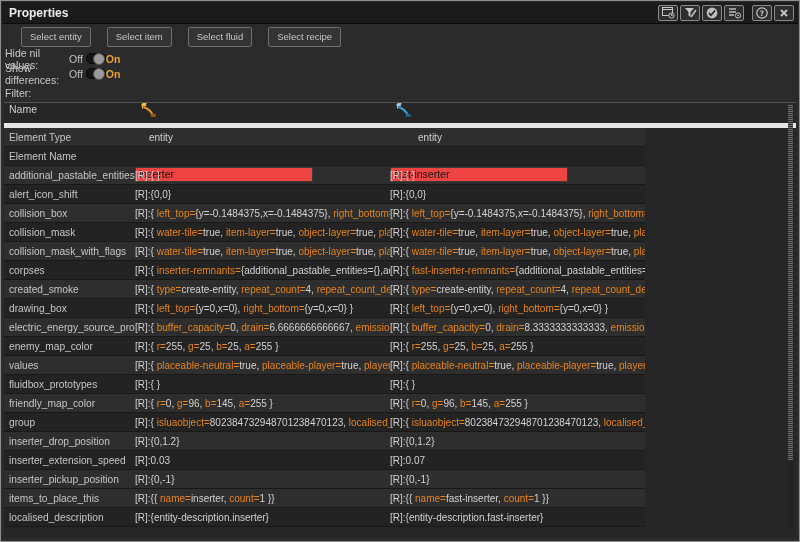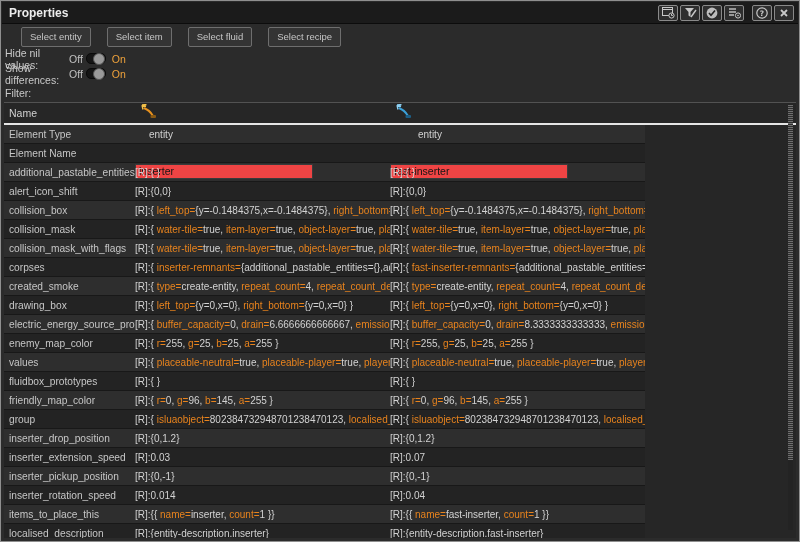--- a/index.html
+++ b/index.html
@@ -13,28 +13,28 @@
   .tbtn svg{display:block;}
   .tb-gap{width:4px;}
   
   .toolbar{position:absolute;left:20px;top:26px;height:20px;display:flex;gap:16px;}
   .btn{background:#343434;border:1px solid #6e6e6e;border-radius:2px;color:#c6c6c6;font-size:9.5px;padding:0 8px;height:20px;line-height:18px;cursor:pointer;font-family:"Liberation Sans",sans-serif;}
   
   .controls{position:absolute;left:4px;top:50px;font-size:10.5px;color:#c9c9c9;}
   .ctl-row{display:flex;align-items:center;height:15px;}
   .ctl-label{width:64px;}
   .off-label{margin-right:3px;color:#c0c0c0;}
-  .on-label{margin-left:6px;color:#efa23b;font-weight:normal;}
+  .on-label{margin-left:0;color:#efa23b;font-weight:bold;}
   .toggle{width:18px;height:9px;background:#151515;border-radius:5px;position:relative;display:inline-block;cursor:pointer;border:1px solid #0a0a0a;}
   .knob{position:absolute;right:0px;top:-1px;width:10px;height:10px;border-radius:50%;background:#9a9a9a;border:1px solid #555;}
   .filter-row{margin-top:4px;}
   .txtin{background:#ef4444;border:1px solid #3a3a3a;height:13px;width:175px;font-size:10.5px;color:#151515;padding:0 3px;font-family:"Liberation Sans",sans-serif;margin-top:36px;}
   
   .tablepanel{position:absolute;left:3px;right:3px;top:101px;bottom:3px;background:#262626;border-top:1px solid #525252;overflow:hidden;}
-  .hrow{display:flex;height:20px;align-items:center;border-bottom:2px solid #e5e5e5;}
+  .hrow{display:flex;height:20px;border-bottom:5px solid #e5e5e5;}
   .trow{display:flex;height:18px;border-bottom:1px solid #181818;align-items:center;width:641px;}
   .trow.light{background:#2e2e2e;align-items:center;}
   .trow.dark{background:#232323;}
   .cell{white-space:nowrap;overflow:hidden;box-sizing:border-box;}
   .cell.name{width:131px;padding-left:5px;color:#c6c6c6;font-size:10.2px;flex:none;}
   .cell.val{width:255px;flex:none;font-size:10px;color:#d2d2d2;padding-right:4px;}
   .cell.val .p{color:#d2d2d2;}
   .cell.val .k{color:#e8831d;}
   .hname{width:131px;padding-left:5px;color:#d0d0d0;font-size:10.5px;flex:none;}
   .hicon{width:255px;flex:none;}
@@ -250,25 +250,20 @@
         <div class="trow dark">
           <div class="cell name">inserter_extension_speed</div>
           <div class="cell val"><span class="p">[R]:0.03</span></div>
           <div class="cell val"><span class="p">[R]:0.07</span></div>
         </div>
         <div class="trow light">
           <div class="cell name">inserter_pickup_position</div>
           <div class="cell val"><span class="p">[R]:{0,-1}</span></div>
           <div class="cell val"><span class="p">[R]:{0,-1}</span></div>
         </div>
-        <div class="trow dark">
-          <div class="cell name">inserter_rotation_speed</div>
-          <div class="cell val"><span class="p">[R]:0.014</span></div>
-          <div class="cell val"><span class="p">[R]:0.04</span></div>
-        </div>
         <div class="trow light">
           <div class="cell name">items_to_place_this</div>
           <div class="cell val"><span class="p">[R]:{{ </span><span class="k">name=</span><span class="p">inserter, </span><span class="k">count=</span><span class="p">1 }}</span></div>
           <div class="cell val"><span class="p">[R]:{{ </span><span class="k">name=</span><span class="p">fast-inserter, </span><span class="k">count=</span><span class="p">1 }}</span></div>
         </div>
         <div class="trow dark">
           <div class="cell name">localised_description</div>
           <div class="cell val"><span class="p">[R]:{entity-description.inserter}</span></div>
           <div class="cell val"><span class="p">[R]:{entity-description.fast-inserter}</span></div>
         </div>

